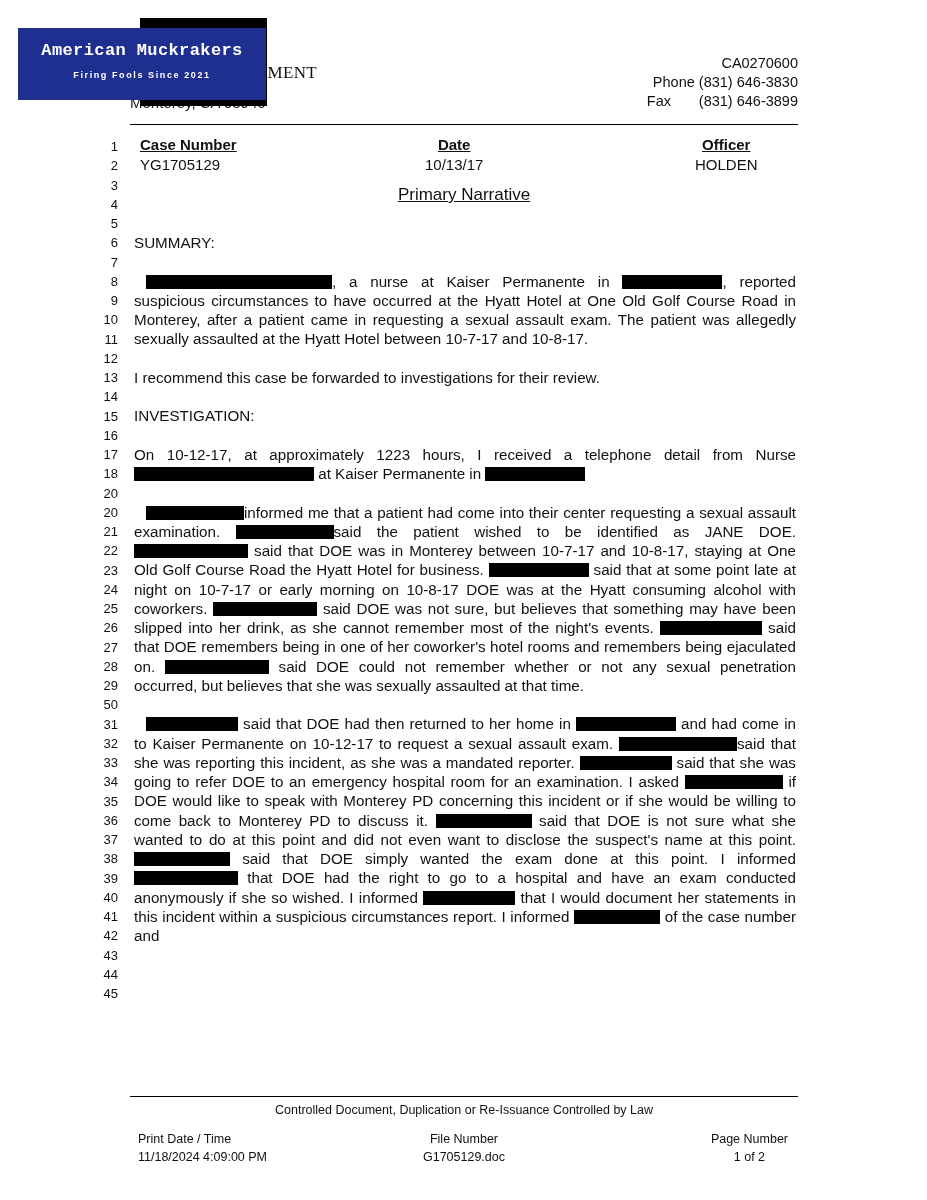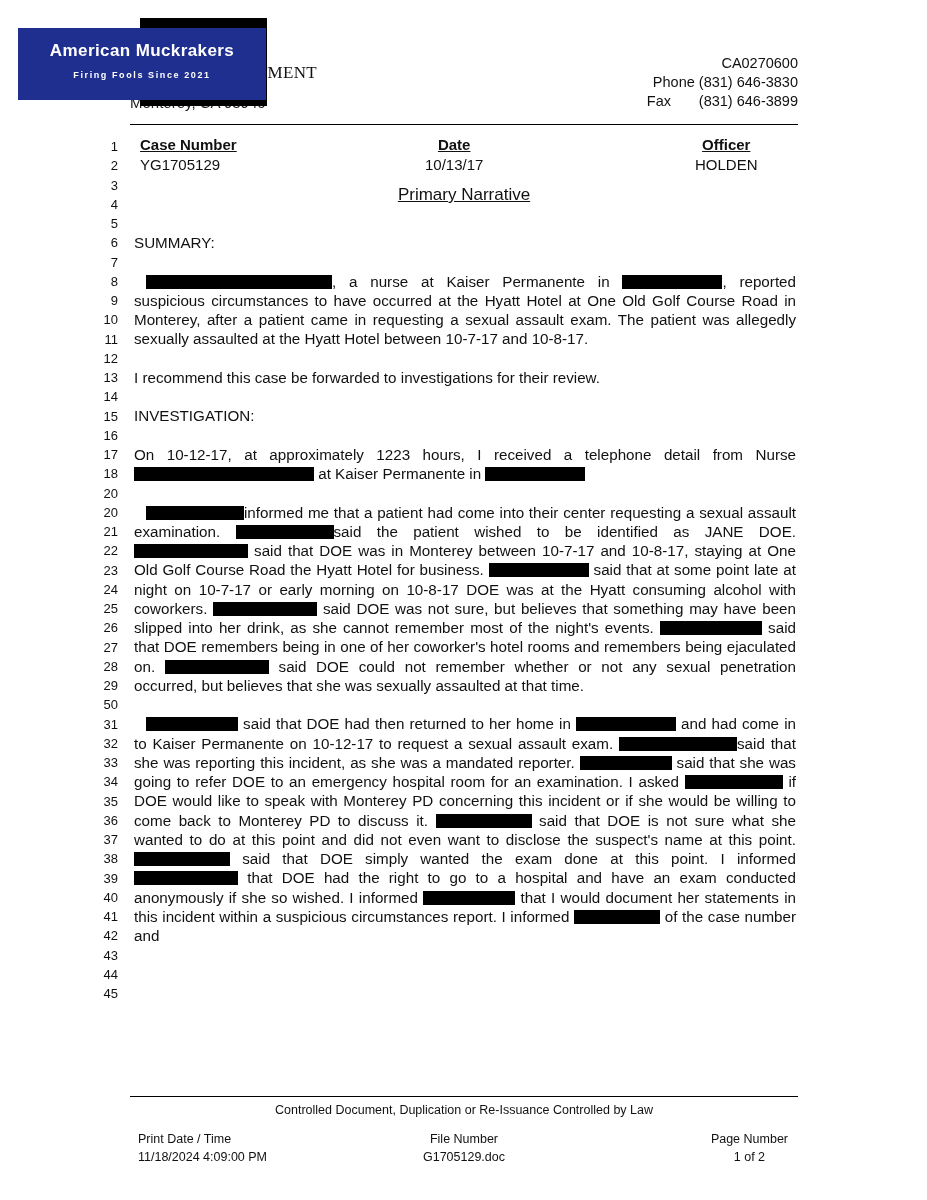--- a/index.html
+++ b/index.html
@@ -86,21 +86,21 @@
     color: #ffffff;
     z-index: 20;
     box-shadow: 0 0 0 0 transparent;
   }
   .stamp .am-title {
     position: absolute;
     left: 0;
     right: 0;
     top: 13px;
     text-align: center;
-    font-family: Liberation Sans, sans-serif;
+    font-family: Liberation Mono, monospace;
     font-size: 17px;
     font-weight: bold;
     letter-spacing: 0.4px;
   }
   .stamp .am-sub {
     position: absolute;
     left: 0;
     right: 0;
     top: 42px;
     text-align: center;

